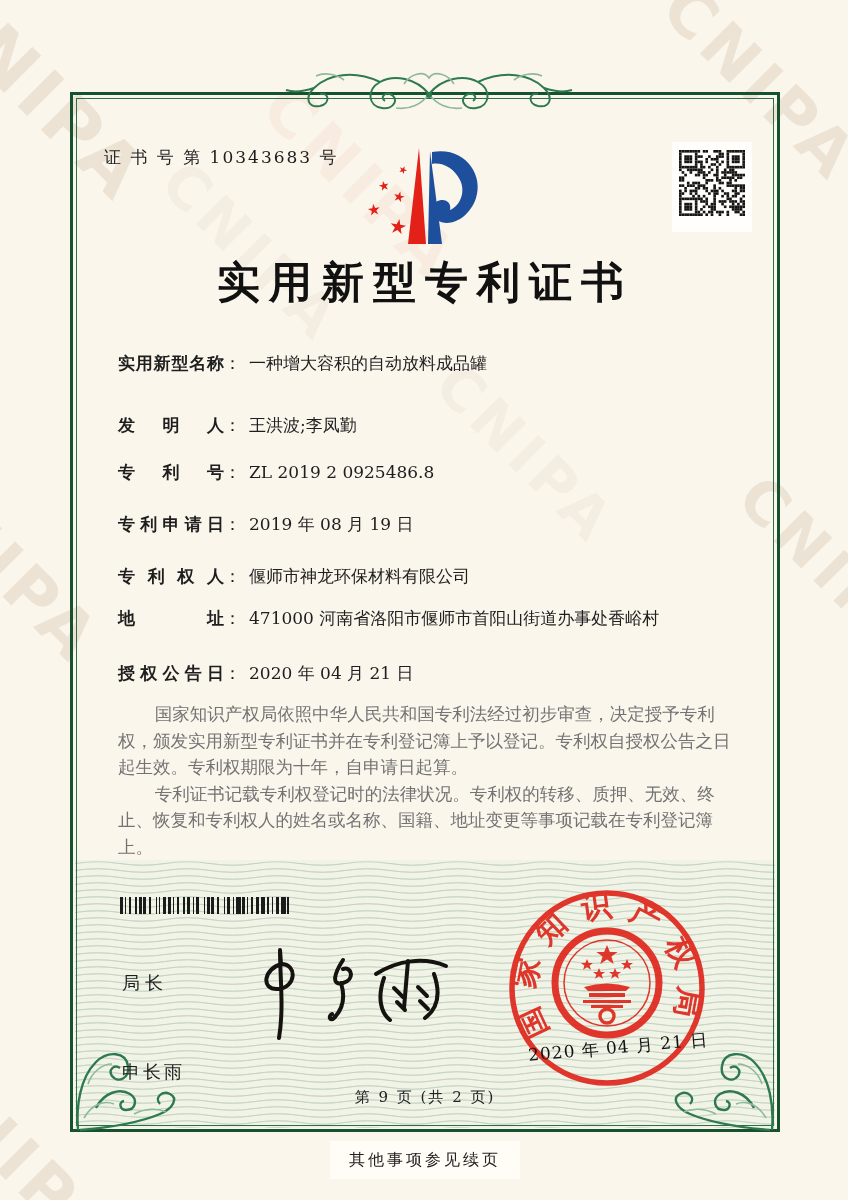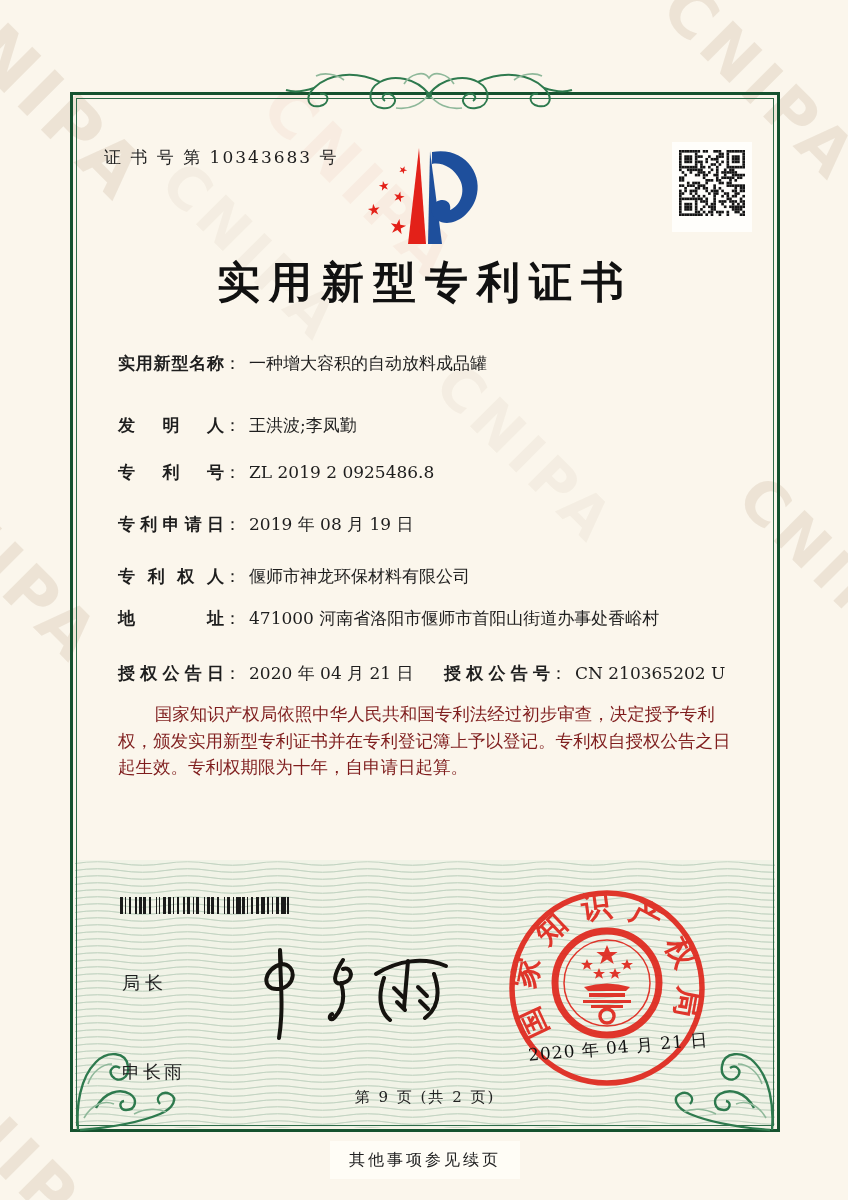--- a/index.html
+++ b/index.html
@@ -31,21 +31,21 @@
   
   .cert-no { position:absolute; left:104px; top:146px; font-size:17px; letter-spacing:2px; }
   .title   { position:absolute; left:70px; top:254px; width:710px; text-align:center;
              font-size:43px; font-weight:bold; letter-spacing:9px; color:#111; }
   .fields  { position:absolute; left:118px; top:352px; width:628px; font-size:17px; }
   .frow    { position:absolute; left:0; white-space:nowrap; }
   .flabel  { display:inline-block; width:106px; text-align:justify; text-align-last:justify; vertical-align:top;font-weight:bold; }
   .fcolon  { display:inline-block; margin-right:8px; }
   .fpair2  { position:absolute; left:326px; top:0; white-space:nowrap; }
   .body-text { position:absolute; left:118px; top:701px; width:622px;
-               font-size:17.5px; line-height:26.5px; color:#7f1d1d; }
+               font-size:17.5px; line-height:26.5px; color:#737373; }
   .body-text p { text-indent:2.1em; }
   
   .barcode { position:absolute; left:120px; top:897px; width:218px; height:17px;
              display:flex; align-items:stretch; }
   .barcode div { height:100%; }
   
   .sig-title { position:absolute; left:122px; top:971px;  font-size:18px; letter-spacing:5px; }
   .sig-name  { position:absolute; left:122px; top:1060px; font-size:18px; letter-spacing:3px; }
   .sig-svg   { position:absolute; left:248px; top:944px; }
   
@@ -493,28 +493,26 @@
     <span class="flabel">专利申请日</span><span class="fcolon">：</span><span>2019 年 08 月 19 日</span>
   </div>
   <div class="frow" style="top:213px;">
     <span class="flabel">专利权人</span><span class="fcolon">：</span><span>偃师市神龙环保材料有限公司</span>
   </div>
   <div class="frow" style="top:255px;">
     <span class="flabel">地址</span><span class="fcolon">：</span><span>471000  河南省洛阳市偃师市首阳山街道办事处香峪村</span>
   </div>
   <div class="frow" style="top:310px;width:628px;">
     <span class="flabel">授权公告日</span><span class="fcolon">：</span><span>2020 年 04 月 21 日</span>
-    <span class="fpair2">
-      <span class="flabel">授权公告号</span><span class="fcolon">：</span><span>CN 210365202 U</span>
-    </span>
   </div>
 </div>
 
 <div class="body-text">
   <p>国家知识产权局依照中华人民共和国专利法经过初步审查，决定授予专利权，颁发实用新型专利证书并在专利登记簿上予以登记。专利权自授权公告之日起生效。专利权期限为十年，自申请日起算。</p>
+  <p>专利证书记载专利权登记时的法律状况。专利权的转移、质押、无效、终止、恢复和专利权人的姓名或名称、国籍、地址变更等事项记载在专利登记簿上。</p>
 </div>
 
 <div class="barcode" id="barcode">
     <div style="width: 3.1px; background: rgb(27, 27, 27);"></div>
     <div style="width: 1.55px; background: transparent;"></div>
     <div style="width: 1.55px; background: rgb(27, 27, 27);"></div>
     <div style="width: 3.1px; background: transparent;"></div>
     <div style="width: 1.55px; background: rgb(27, 27, 27);"></div>
     <div style="width: 4.65px; background: transparent;"></div>
     <div style="width: 1.55px; background: rgb(27, 27, 27);"></div>

